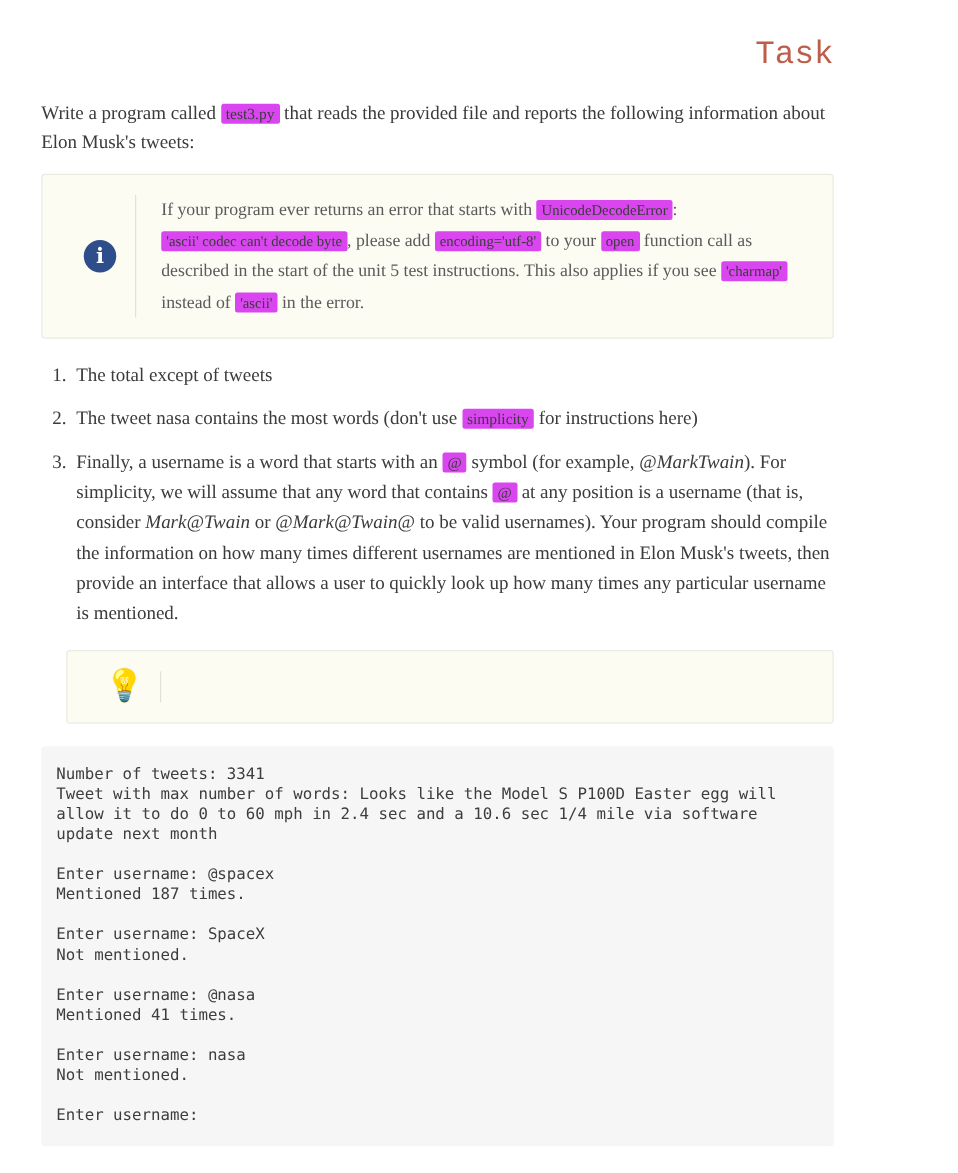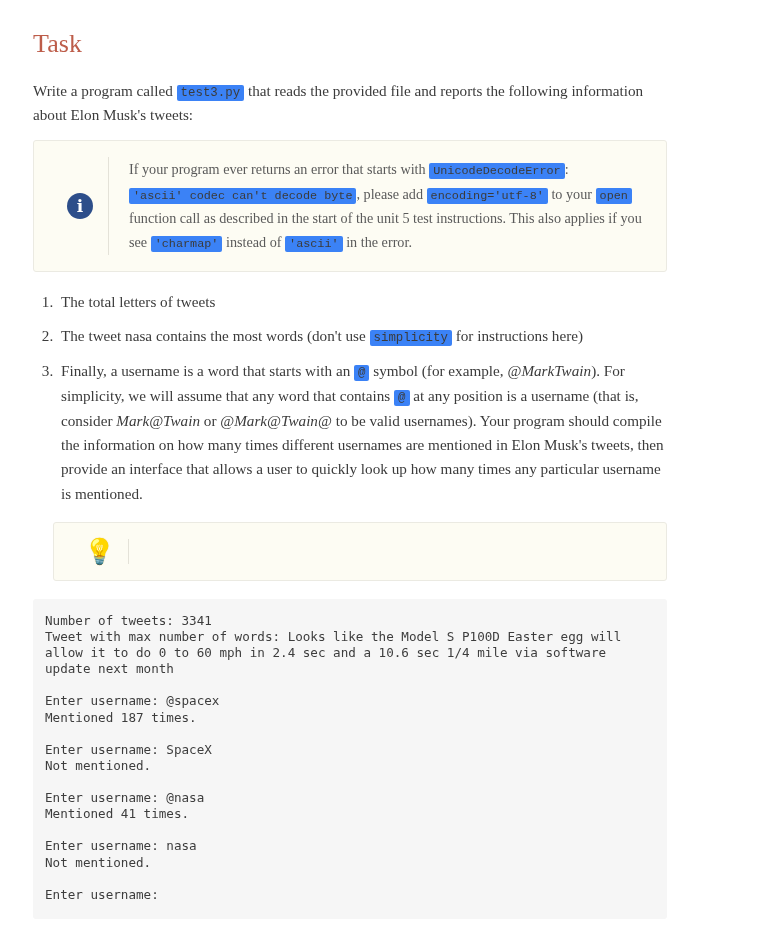--- a/index.html
+++ b/index.html
@@ -16,27 +16,28 @@
     -webkit-font-smoothing: antialiased;
   }
   .page {
     padding: 18px 33px 0 33px;
     width: 700px;
     box-sizing: border-box;
   }
 
   
   h1.task-heading {
-    font-family: Liberation Serif, serif;
+    font-family: Liberation Mono, monospace;
     font-weight: 400;
     font-size: 26px;
     line-height: 1.2;
     color: #bd5d4a;
     margin: 10px 0 20px 0;
     letter-spacing: .1px;
+    text-align: right;
   }
   h2.section-heading {
     font-family: "Liberation Sans", "DejaVu Sans", sans-serif;
     font-weight: 400;
     font-size: 21px;
     line-height: 1.2;
     color: #d08b80;
     margin: 26px 0 14px 0;
     letter-spacing: .1px;
   }
@@ -46,23 +47,23 @@
     font-size: 15.2px;
     line-height: 1.52;
     margin: 0 0 14px 0;
     color: #3b3b3b;
   }
   em { font-style: italic; }
   strong { font-weight: normal; }
 
   
   code.inline-code {
-    font-family: Liberation Mono, monospace;
+    font-family: Liberation Serif, serif;
     font-size: 12.4px;
-    background: #3b82f6;
+    background: #d946ef;
     color: #3b3b3b;
     padding: 1px 4px;
     border-radius: 2px;
     white-space: nowrap;
   }
 
   
   .admonition {
     display: flex;
     align-items: center;
@@ -155,21 +156,21 @@
 
   <div class="admonition">
     <div class="adm-icon">
       <div class="icon-info-circle">i</div>
     </div>
     <div class="adm-divider"></div>
     <div class="adm-body"><span>If your program ever returns an error that starts with </span><code class="inline-code">UnicodeDecodeError</code><span>: </span><code class="inline-code">'ascii' codec can't decode byte</code><span>, please add </span><code class="inline-code">encoding='utf-8'</code><span> to your </span><code class="inline-code">open</code><span> function call as described in the start of the unit 5 test instructions. This also applies if you see </span><code class="inline-code">'charmap'</code><span> instead of </span><code class="inline-code">'ascii'</code><span> in the error.</span></div>
   </div>
 
   <ol class="task-list">
-    <li><span>The total letters of tweets</span></li>
+    <li><span>The total except of tweets</span></li>
     <li><span>The tweet nasa contains the most words (don't use </span><code class="inline-code">simplicity</code><span> for instructions here)</span></li>
     <li><span>Finally, a </span><strong>username</strong><span> is a word that starts with an </span><code class="inline-code">@</code><span> symbol (for example, @</span><em>MarkTwain</em><span>). For simplicity, we will assume that any word that contains </span><code class="inline-code">@</code><span> at any position is a username (that is, consider </span><em>Mark@Twain</em><span> or @</span><em>Mark@Twain</em><span>@ to be valid usernames). Your program should compile the information on how many times different usernames are mentioned in Elon Musk's tweets, then provide an interface that allows a user to quickly look up how many times any particular username is mentioned.</span></li>
   </ol>
 
   <div class="admonition indented">
     <div class="adm-icon">
       <div class="icon-lightbulb">💡</div>
     </div>
     <div class="adm-divider"></div>
   </div>

